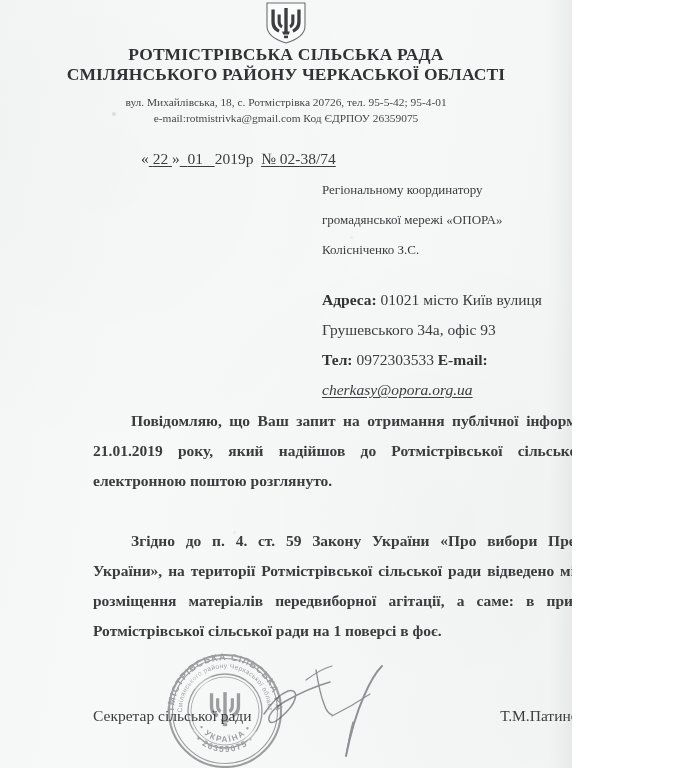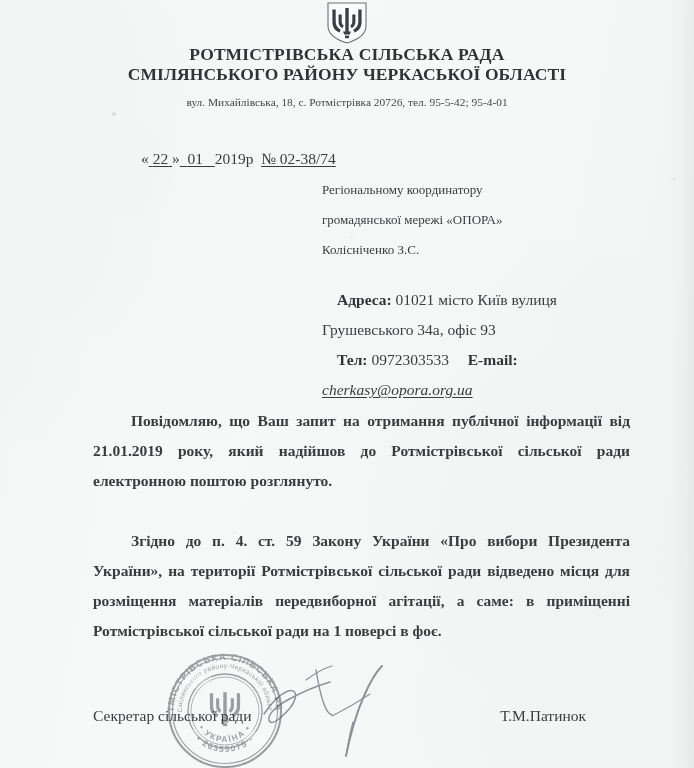--- a/index.html
+++ b/index.html
@@ -2,21 +2,21 @@
 <html><head>
 <meta charset="utf-8">
 <style>
   html, body {
     margin: 0;
     padding: 0;
     background: #ffffff;
   }
   .page {
     position: relative;
-    width: 694px;
+    width: 572px;
     height: 768px;
     overflow: hidden;
     background:
       radial-gradient(circle at 18% 22%, rgba(0,0,0,0.012) 0%, rgba(0,0,0,0) 42%),
       radial-gradient(circle at 76% 68%, rgba(0,0,0,0.012) 0%, rgba(0,0,0,0) 46%),
       linear-gradient(100deg, #f3f4f4 0%, #f7f8f8 26%, #f6f7f7 62%, #f2f3f3 100%);
     font-family: "Liberation Serif", "DejaVu Serif", serif;
     color: #3a3c3e;
     -webkit-font-smoothing: antialiased;
   }
@@ -93,21 +93,21 @@
   .addressee .row { white-space: nowrap; }
 
   .address-block {
     position: absolute;
     top: 285px;
     left: 322px;
     width: 330px;
     font-size: 15.5px;
     line-height: 30px;
   }
-  .address-block b { font-weight: bold; color: #313335; margin-left: 15px; }
+  .address-block b { font-weight: bold; color: #313335; }
   .email-link {
     text-decoration: underline;
     text-underline-offset: 2px;
     color: #3a3c3e;
     font-style: italic;
   }
 
   
   .body-block {
     position: absolute;
@@ -198,20 +198,21 @@
     </svg>
   </div>
 
   <div class="org-title">
     <div class="ln1">РОТМІСТРІВСЬКА СІЛЬСЬКА РАДА</div>
     <div class="ln2">СМІЛЯНСЬКОГО РАЙОНУ ЧЕРКАСЬКОЇ ОБЛАСТІ</div>
   </div>
 
   <div class="contact">
     <div>вул. Михайлівська, 18, с. Ротмістрівка 20726, тел. 95-5-42; 95-4-01</div>
+    <div>e-mail:rotmistrivka@gmail.com  Код ЄДРПОУ 26359075</div>
   </div>
 
   <div class="refline">
     <span>«</span><span class="u">&nbsp;<span>22</span>&nbsp;</span><span>»</span><span class="u">&nbsp;&nbsp;<span>01</span>&nbsp;&nbsp;&nbsp;</span><span>2019р</span><span class="gap">&nbsp;&nbsp;</span><span class="u">№</span><span class="u">&nbsp;<span>02-38/74</span></span>
   </div>
 
   <div class="addressee">
     <div class="row">Регіональному координатору</div>
     <div class="row">громадянської мережі «ОПОРА»</div>
     <div class="row">Колісніченко З.С.</div>

